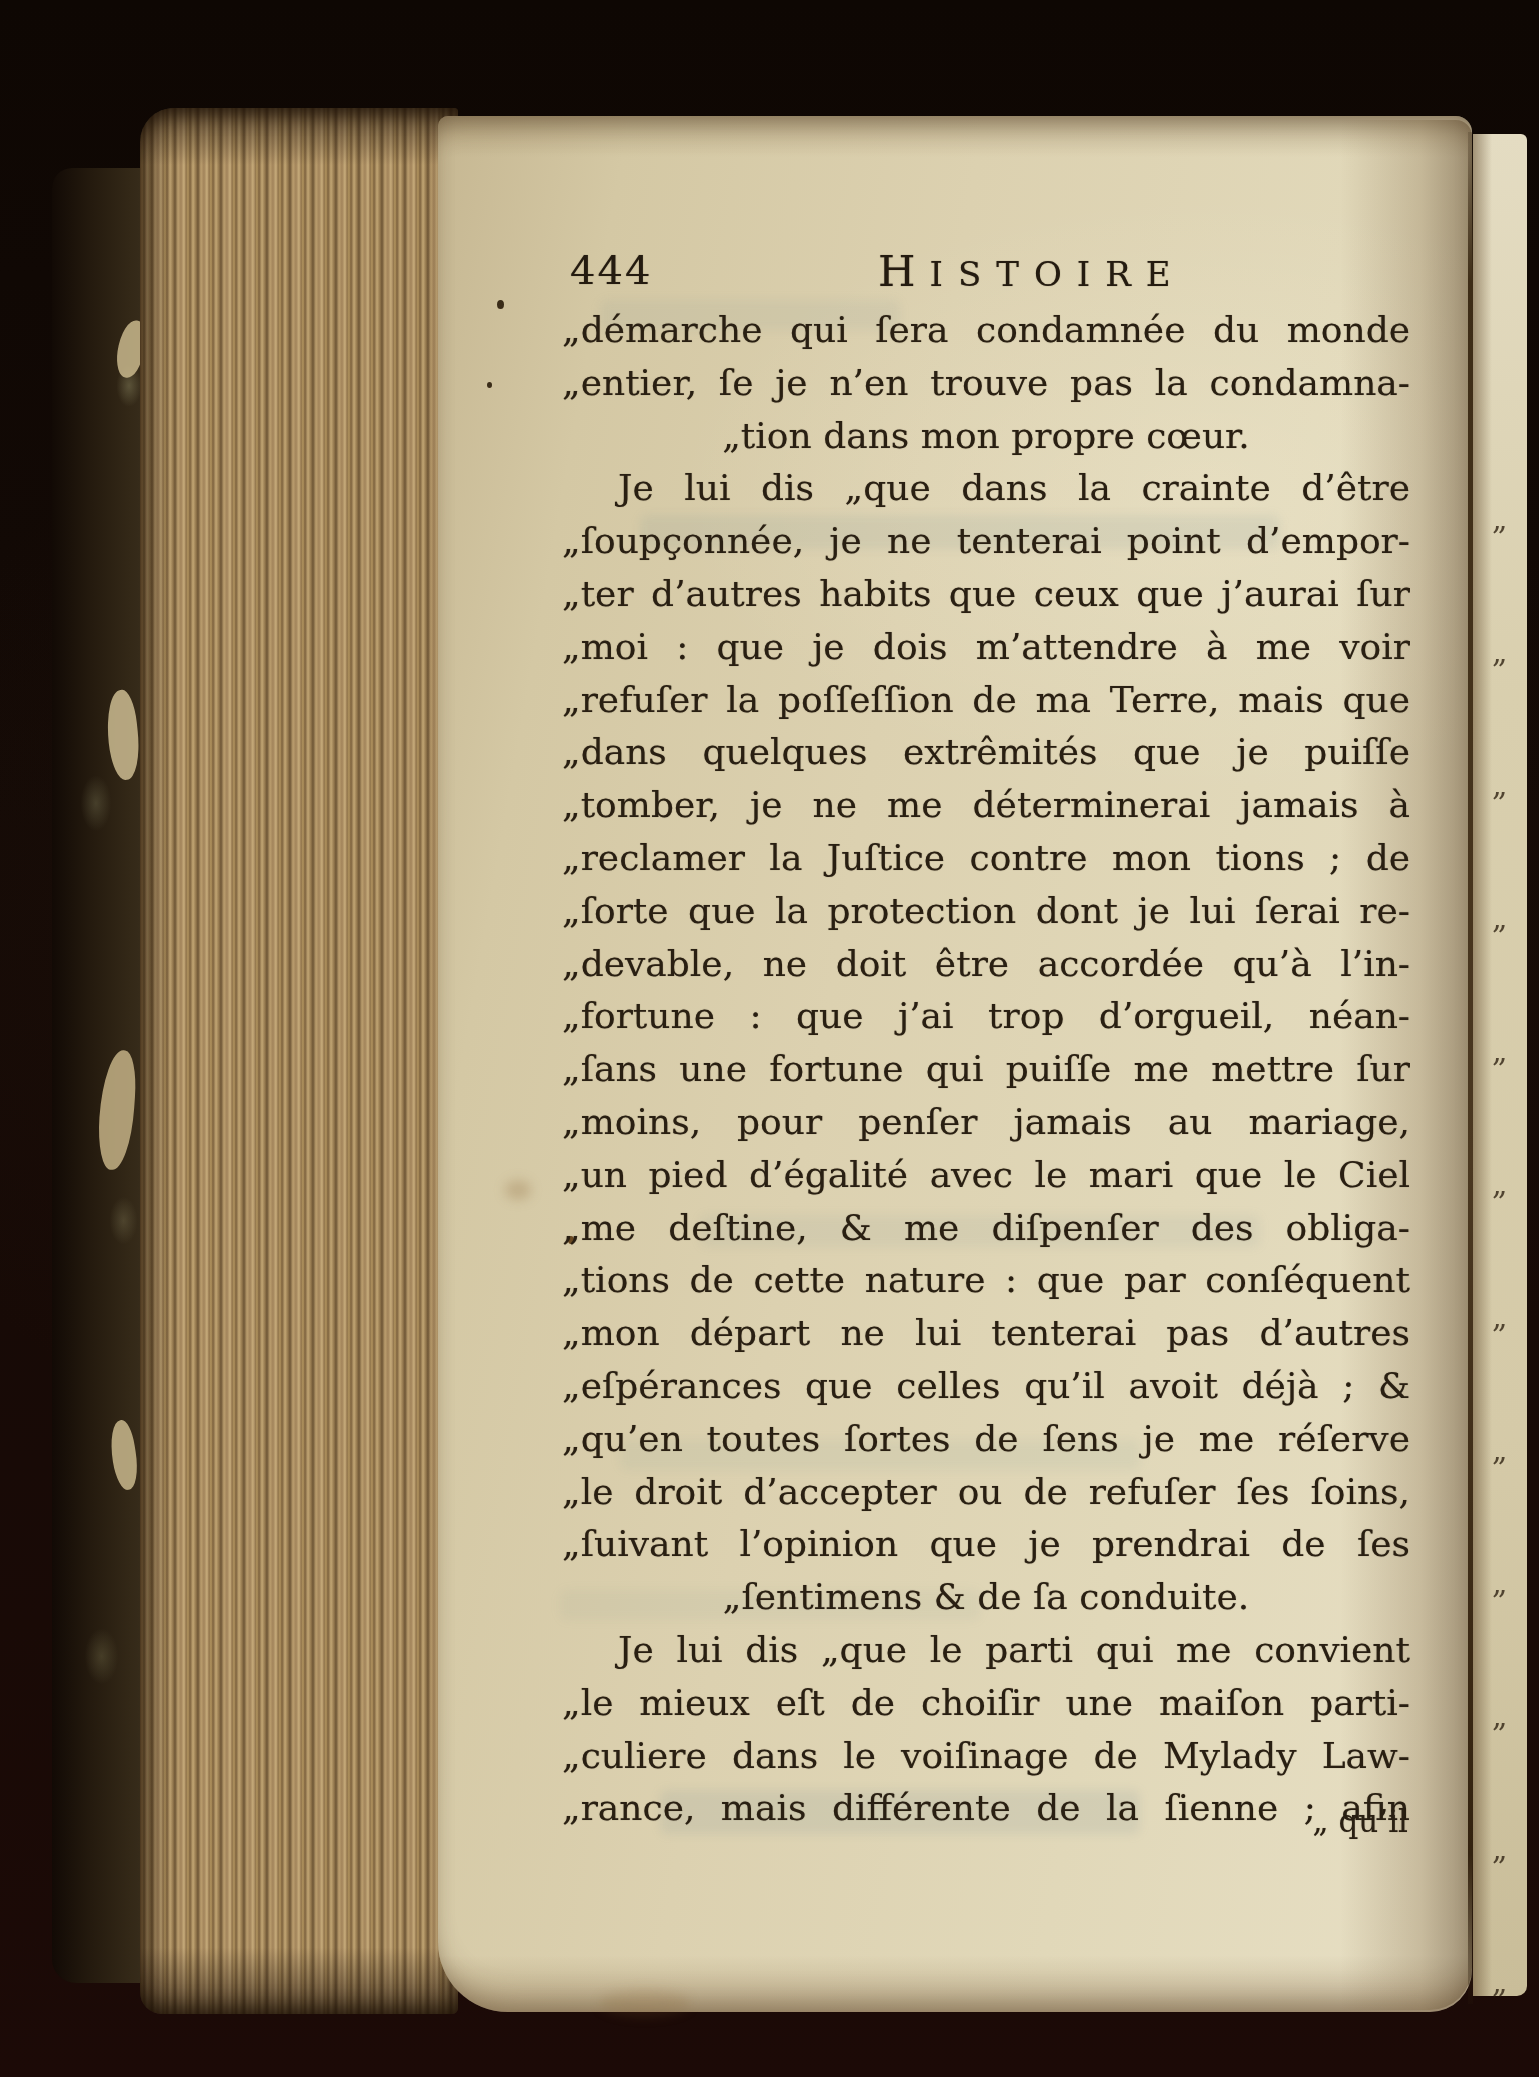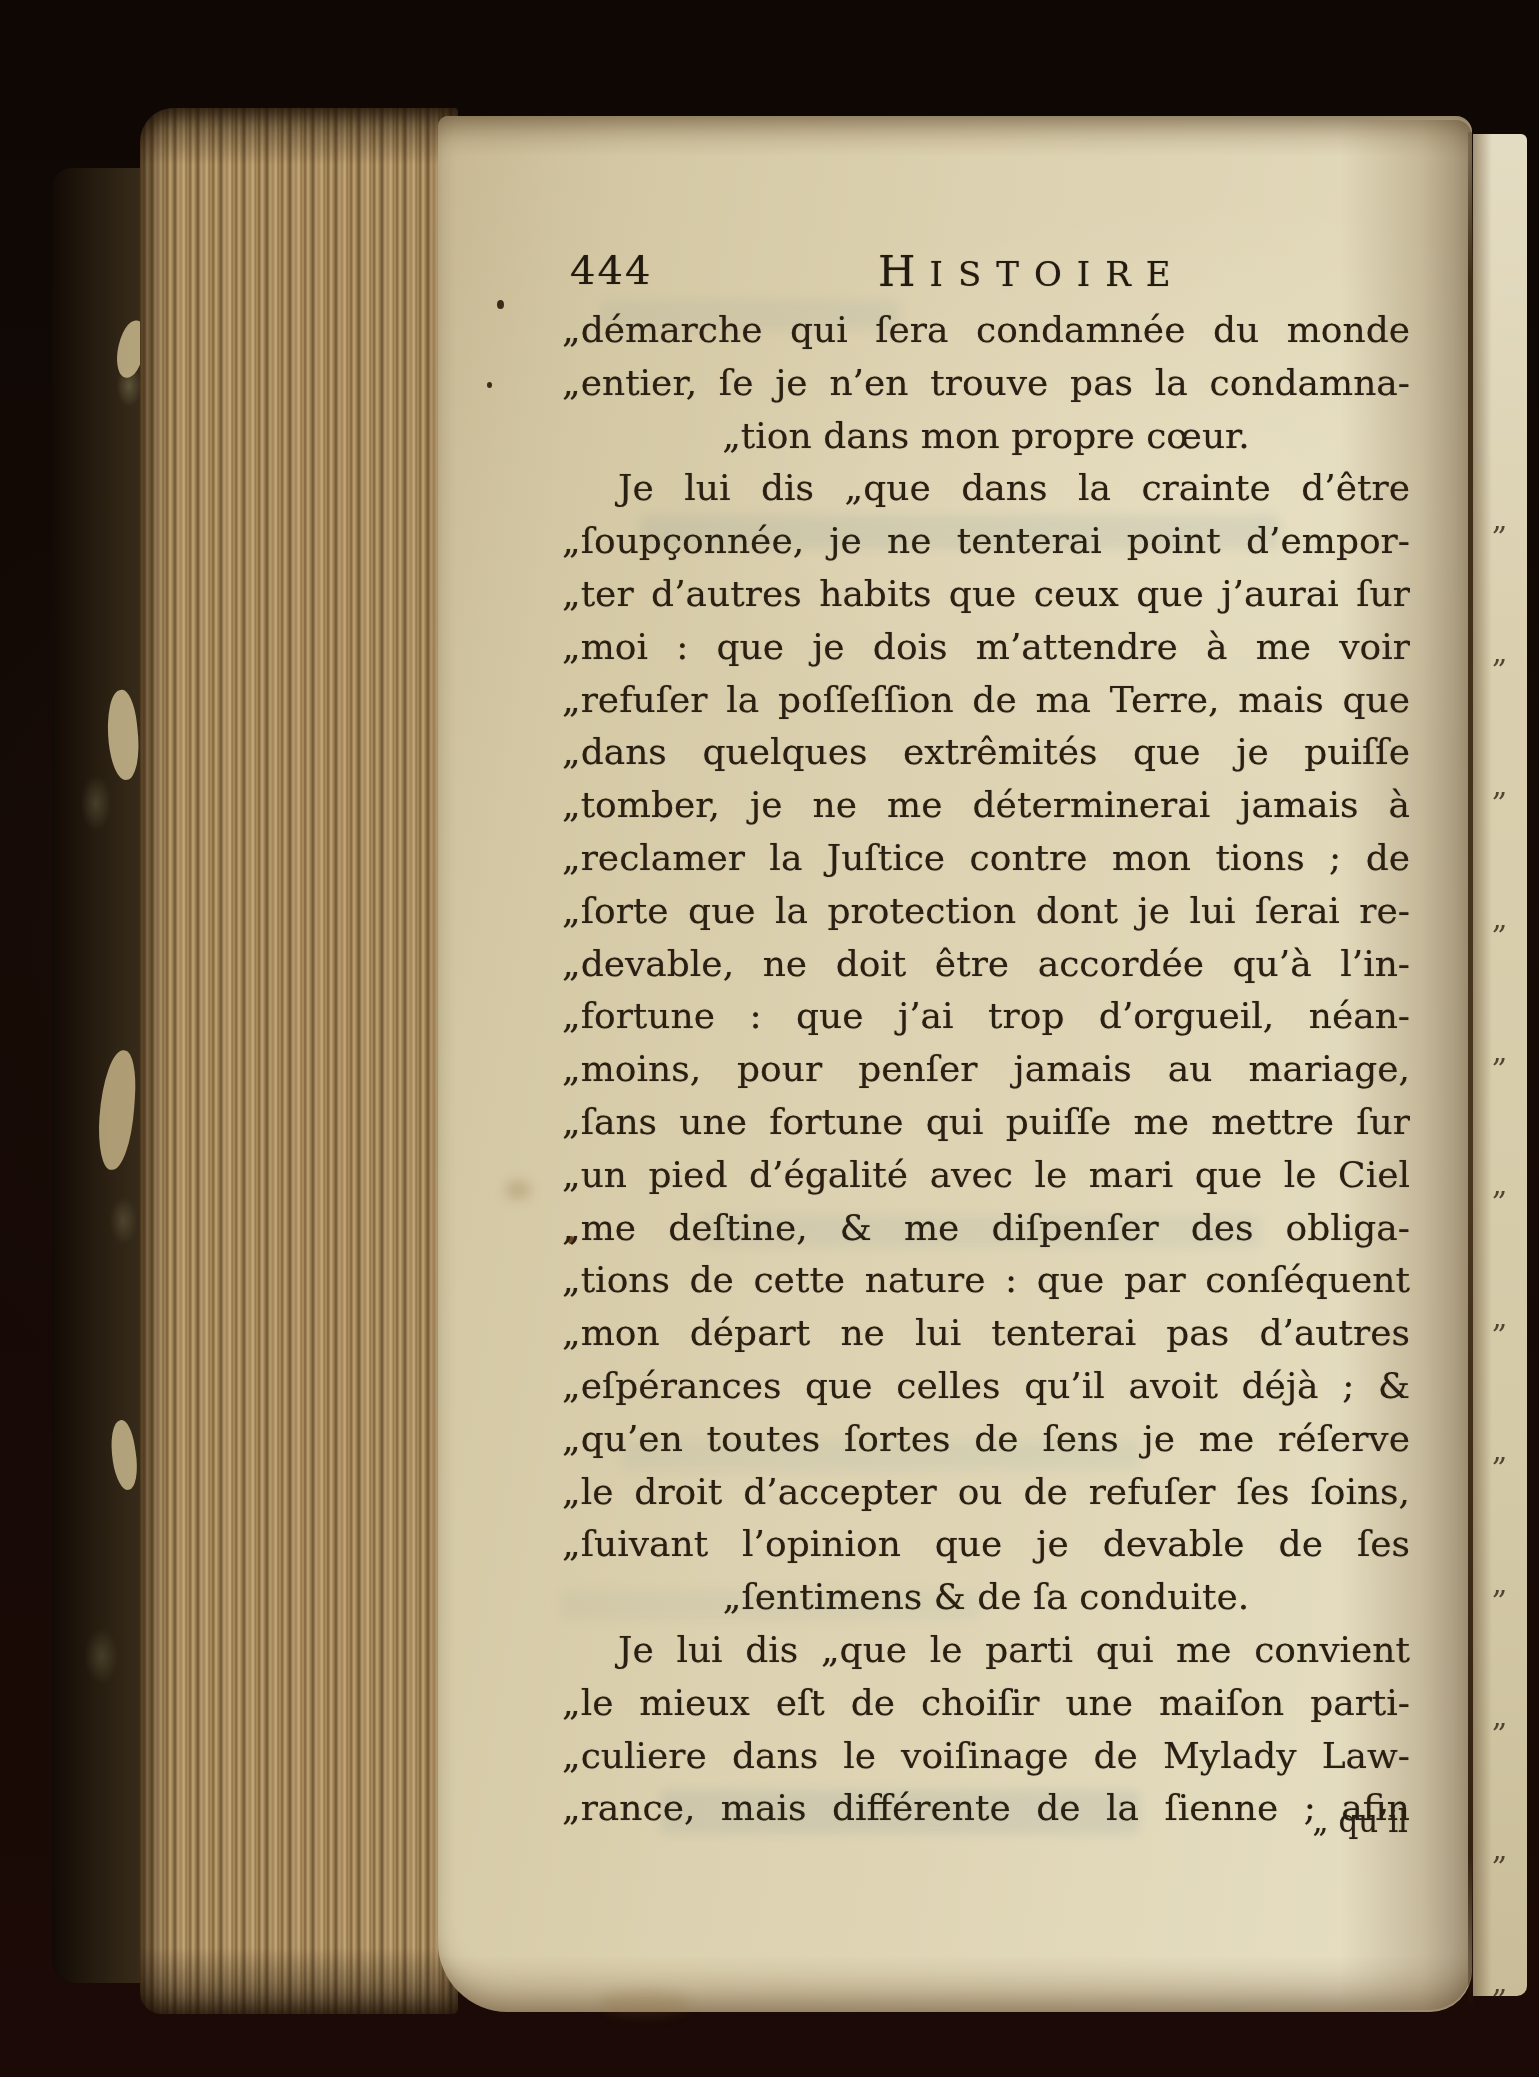--- a/index.html
+++ b/index.html
@@ -161,30 +161,30 @@
     <div class="line j">„ſoupçonnée, je ne tenterai point d’empor-</div>
     <div class="line j">„ter d’autres habits que ceux que j’aurai ſur</div>
     <div class="line j">„moi : que je dois m’attendre à me voir</div>
     <div class="line j">„refuſer la poſſeſſion de ma Terre, mais que</div>
     <div class="line j">„dans quelques extrêmités que je puiſſe</div>
     <div class="line j">„tomber, je ne me déterminerai jamais à</div>
     <div class="line j">„reclamer la Juſtice contre mon tions ; de</div>
     <div class="line j">„ſorte que la protection dont je lui ſerai re-</div>
     <div class="line j">„devable, ne doit être accordée qu’à l’in-</div>
     <div class="line j">„fortune : que j’ai trop d’orgueil, néan-</div>
+    <div class="line j">„ſans une fortune qui puiſſe me mettre ſur</div>
     <div class="line j">„moins, pour penſer jamais au mariage,</div>
-    <div class="line j">„ſans une fortune qui puiſſe me mettre ſur</div>
     <div class="line j">„un pied d’égalité avec le mari que le Ciel</div>
     <div class="line j">„me deſtine, &amp; me diſpenſer des obliga-</div>
     <div class="line j">„tions de cette nature : que par conſéquent</div>
     <div class="line j">„mon départ ne lui tenterai pas d’autres</div>
     <div class="line j">„eſpérances que celles qu’il avoit déjà ; &amp;</div>
     <div class="line j">„qu’en toutes ſortes de ſens je me réſerve</div>
     <div class="line j">„le droit d’accepter ou de refuſer ſes ſoins,</div>
-    <div class="line j">„ſuivant l’opinion que je devable de ſes</div>
+    <div class="line j">„ſuivant l’opinion que je prendrai de ſes</div>
     <div class="line end">„ſentimens &amp; de ſa conduite.</div>
     <div class="line j indent">Je lui dis „que le parti qui me convient</div>
     <div class="line j">„le mieux eſt de choiſir une maiſon parti-</div>
     <div class="line j">„culiere dans le voiſinage de Mylady Law-</div>
     <div class="line j">„rance, mais différente de la ſienne ; afin</div>
   </div>
 
   <div class="catchword">„ qu’il</div>
 </div>
 

